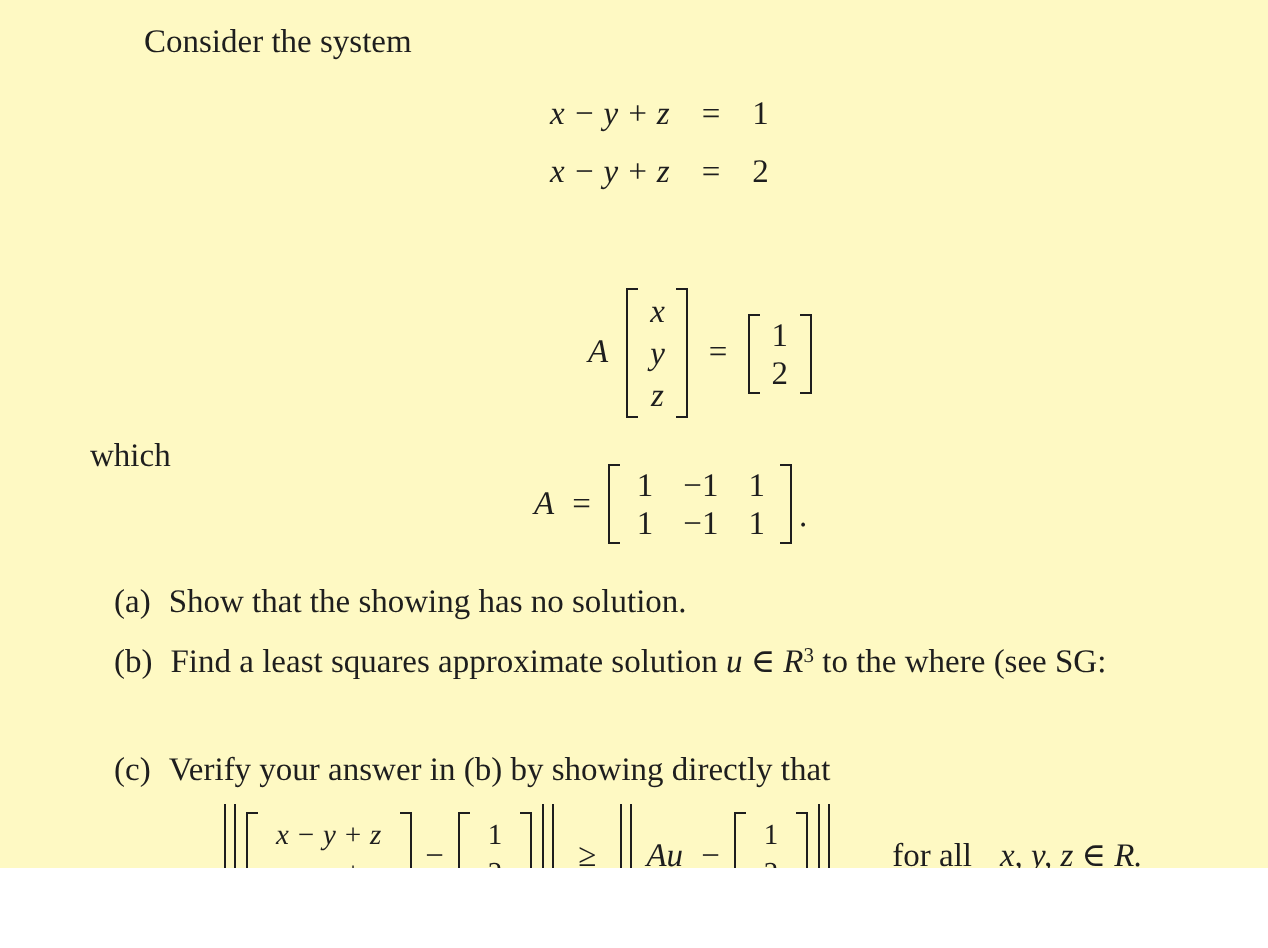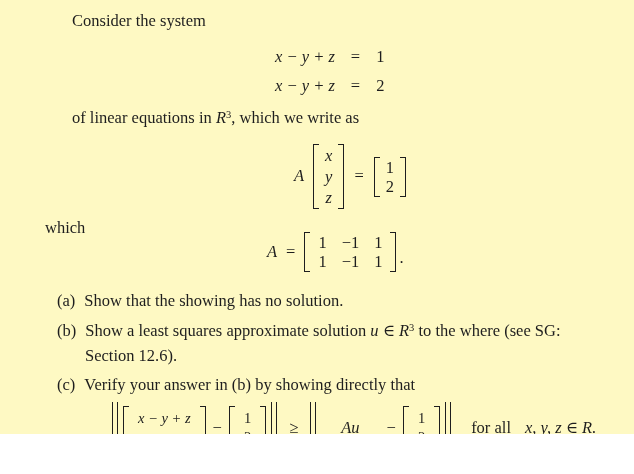--- a/index.html
+++ b/index.html
@@ -58,22 +58,22 @@
   .ilabel { margin-right: 9px; }
 
   
   .ineq { display: flex; align-items: center; }
   .norm { width: 6px; height: 52px; border-left: 1.6px solid currentColor; border-right: 1.6px solid currentColor; box-sizing: border-box; margin: 0 5px; }
   .norm:first-child { margin-left: 0; }
   .ineq .mcol { padding: 3px 9px; }
   .ineq .sm .mcell { font-size: 14.5px; line-height: 19px; }
   .ineq .op  { margin: 0 7px; }
   .ineq .geq { margin: 0 7px; }
-  .ineq .au  { margin: 0 20px; text-decoration: underline; }
-  .ineq .forall { margin-left: 15px; }
+  .ineq .au  { margin: 0 2px; text-decoration: underline; }
+  .ineq .forall { margin-left: 26px; }
   .ineq .vars   { margin-left: 14px; }
 </style>
 </head>
 <body>
 
 <div class="page">
 
   <div class="abs intro">Consider the system</div>
 
   <div class="abs system">
@@ -82,21 +82,20 @@
       <span>=</span>
       <span>1</span>
     </div>
     <div class="eqrow">
       <span class="mi">x − y + z</span>
       <span>=</span>
       <span>2</span>
     </div>
   </div>
 
-  <div class="abs para2"><span>of linear equations in</span> <span class="mi">R</span><sup>3</sup><span>, which we write as</span></div>
 
   <div class="abs axb">
     <span class="mi avar">A</span>
     <span class="matrix">
       <span class="br l"></span>
       <span class="mcol vec3">
         <span class="mcell mi">x</span>
         <span class="mcell mi">y</span>
         <span class="mcell mi">z</span>
       </span>
@@ -133,24 +132,23 @@
     <span class="period">.</span>
   </div>
 
   <div class="abs item item-a">
     <span class="ilabel">(a)</span>
     <span>Show that the showing has no solution.</span>
   </div>
 
   <div class="abs item item-b">
     <span class="ilabel">(b)</span>
-    <span><span>Show a least squares approximate solution</span> <span class="mi">u</span> <span>∈</span> <span class="mi">R</span><sup>3</sup> <span>to the where (see SG:</span></span>
+    <span><span>Find a least squares approximate solution</span> <span class="mi">u</span> <span>∈</span> <span class="mi">R</span><sup>3</sup> <span>to the where (see SG:</span></span>
   </div>
 
-  <div class="abs item-b2">Section 12.6).</div>
 
   <div class="abs item item-c">
     <span class="ilabel">(c)</span>
     <span>Verify your answer in (b) by showing directly that</span>
   </div>
 
   <div class="abs ineq">
     <span class="norm"></span>
     <span class="matrix sm">
       <span class="br l"></span>

